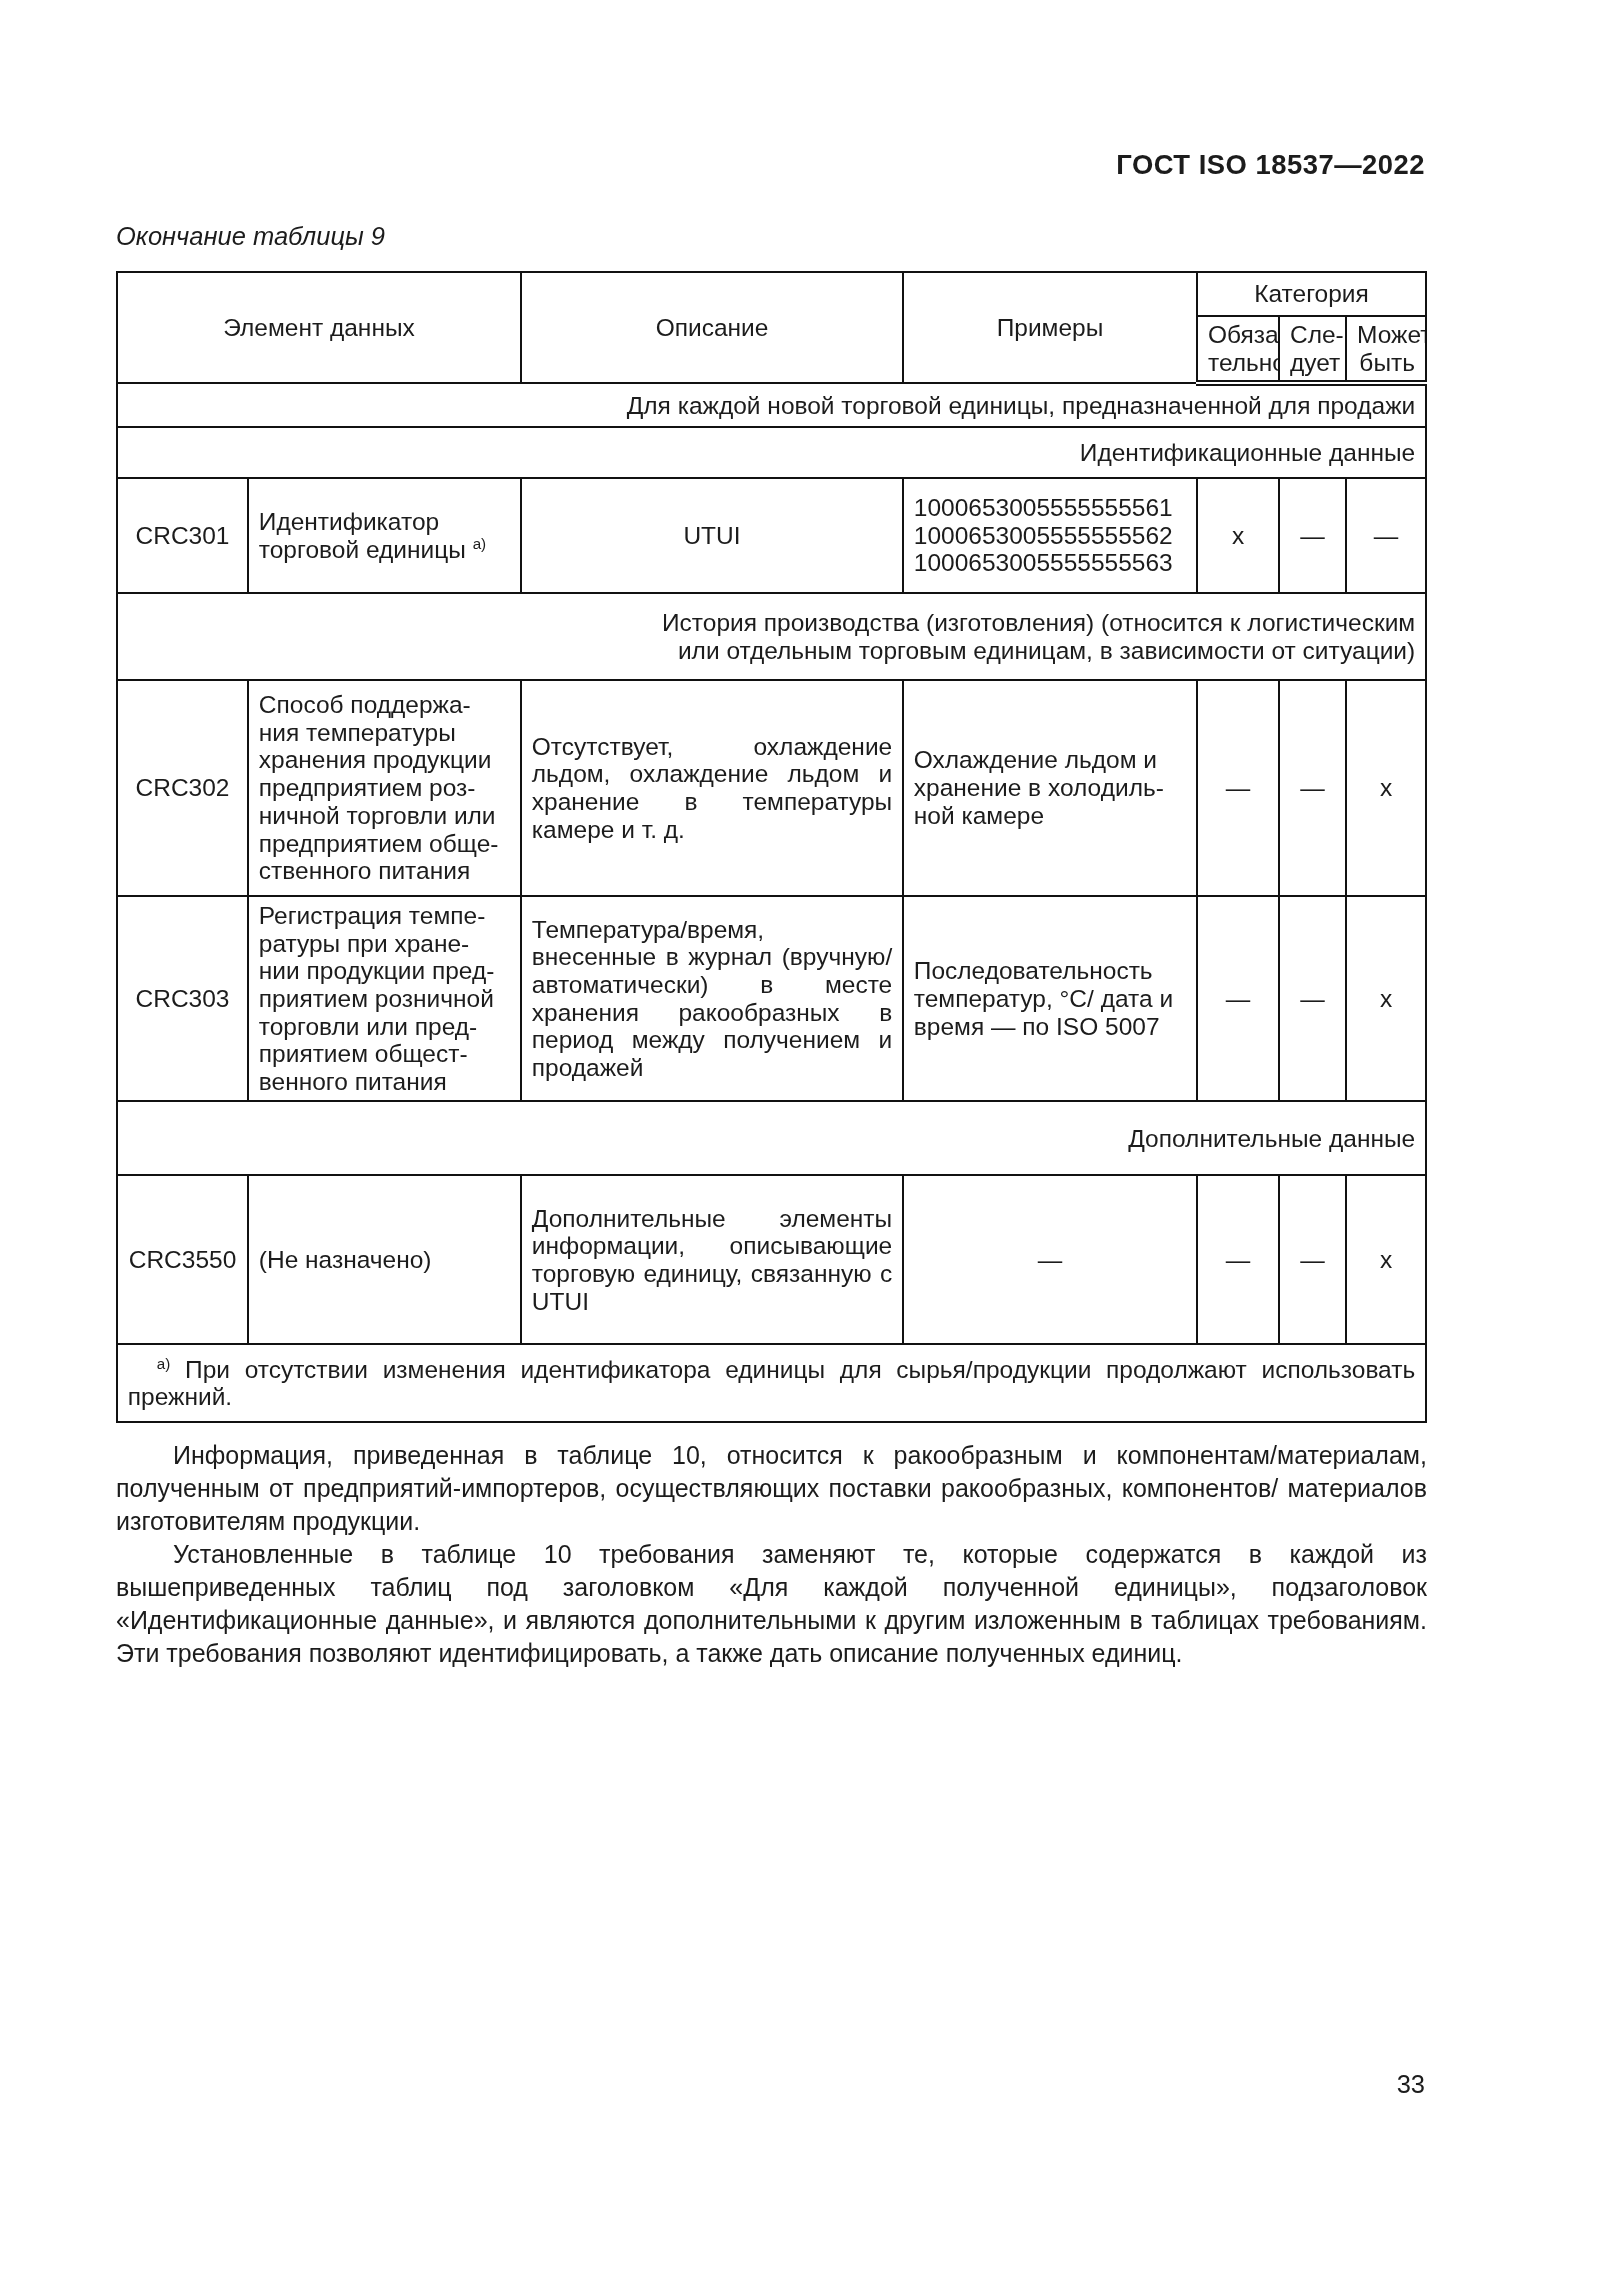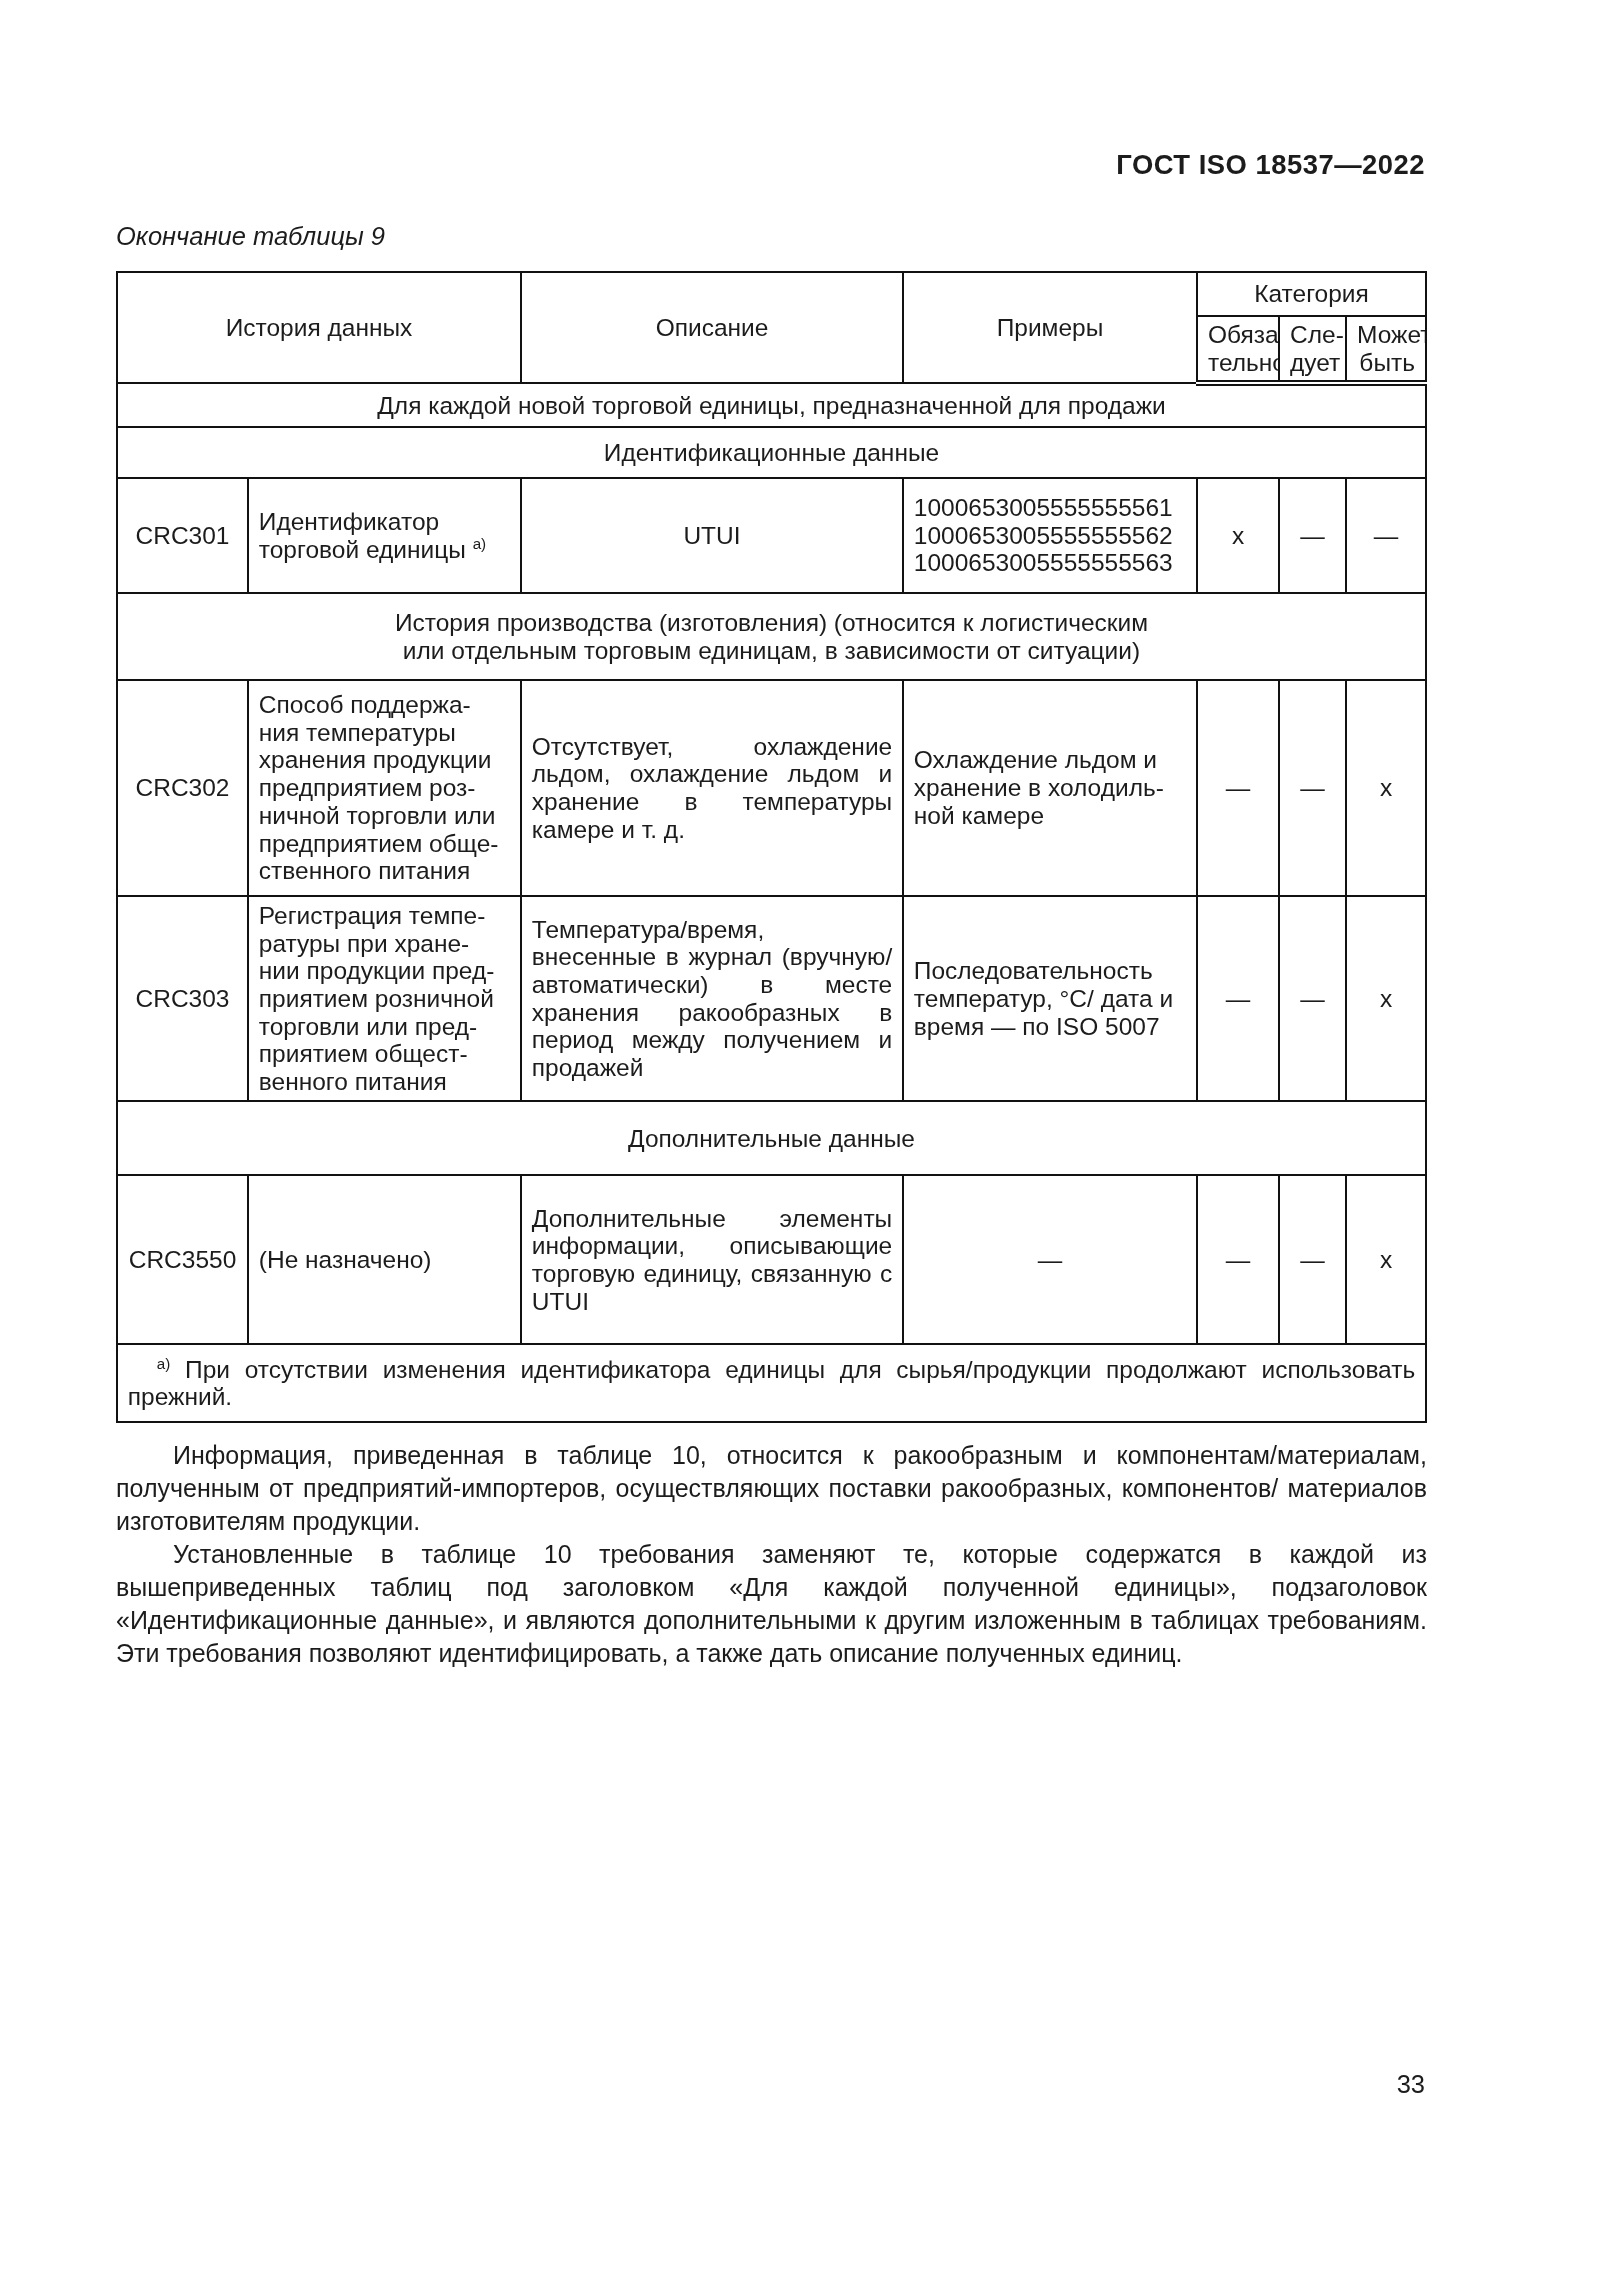--- a/index.html
+++ b/index.html
@@ -33,21 +33,21 @@
     border-top-width:2.9px; border-bottom-width:2.9px;
     font-weight:normal;
     vertical-align:middle;
     padding:4.9px 9.8px;
     overflow:hidden;
   }
   tr.hdr-main th { border-bottom-width:2px; }
   tr.hdr-sub th  { border-bottom:6.9px double #111; text-align:right; padding:2px 10px;margin-top:40px; }
   th.col-head { text-align:center; }
   .pre { white-space:pre-line; }
-  .sect-cell { text-align:center; padding:3.9px 7.8px; }
+  .sect-cell { text-align:right; padding:3.9px 7.8px; }
   .code-cell { text-align:center; }
   .name-cell { text-align:left; padding:5.9px 9.8px 5.9px 11.8px; }
   .desc-just { text-align:justify; padding:5.9px 11.8px; }
   .desc-center { text-align:center; }
   .ex-left { text-align:left; padding:5.9px 7.8px 5.9px 11.8px; }
   .ex-center { text-align:center; }
   .mark-cell { text-align:center; padding:2px 2px; }
   .footnote-cell { text-align:justify; text-indent:29px; padding:9.8px 13.7px 11.8px 13.7px; vertical-align:top; }
   sup { font-size:0.62em; line-height:0; }
 
@@ -80,21 +80,21 @@
         <col style="width:273px">
         <col style="width:382px">
         <col style="width:294px">
         <col style="width:82px">
         <col style="width:67px">
         <col>
     </colgroup>
 
     <tbody>
         <tr class="hdr-main" style="height:44px;">
-      <th class="col-head" colspan="2" rowspan="2">История данных</th>
+      <th class="col-head" colspan="2" rowspan="2">Элемент данных</th>
       <th class="col-head" rowspan="2">Описание</th>
       <th class="col-head" rowspan="2">Примеры</th>
       <th class="col-head" colspan="3">Категория</th>
     </tr>
     <tr class="hdr-sub" style="height:67px;">
       <th class="pre">Обяза-
 тельно</th>
       <th class="pre">Сле-
 дует</th>
       <th class="pre">Может

